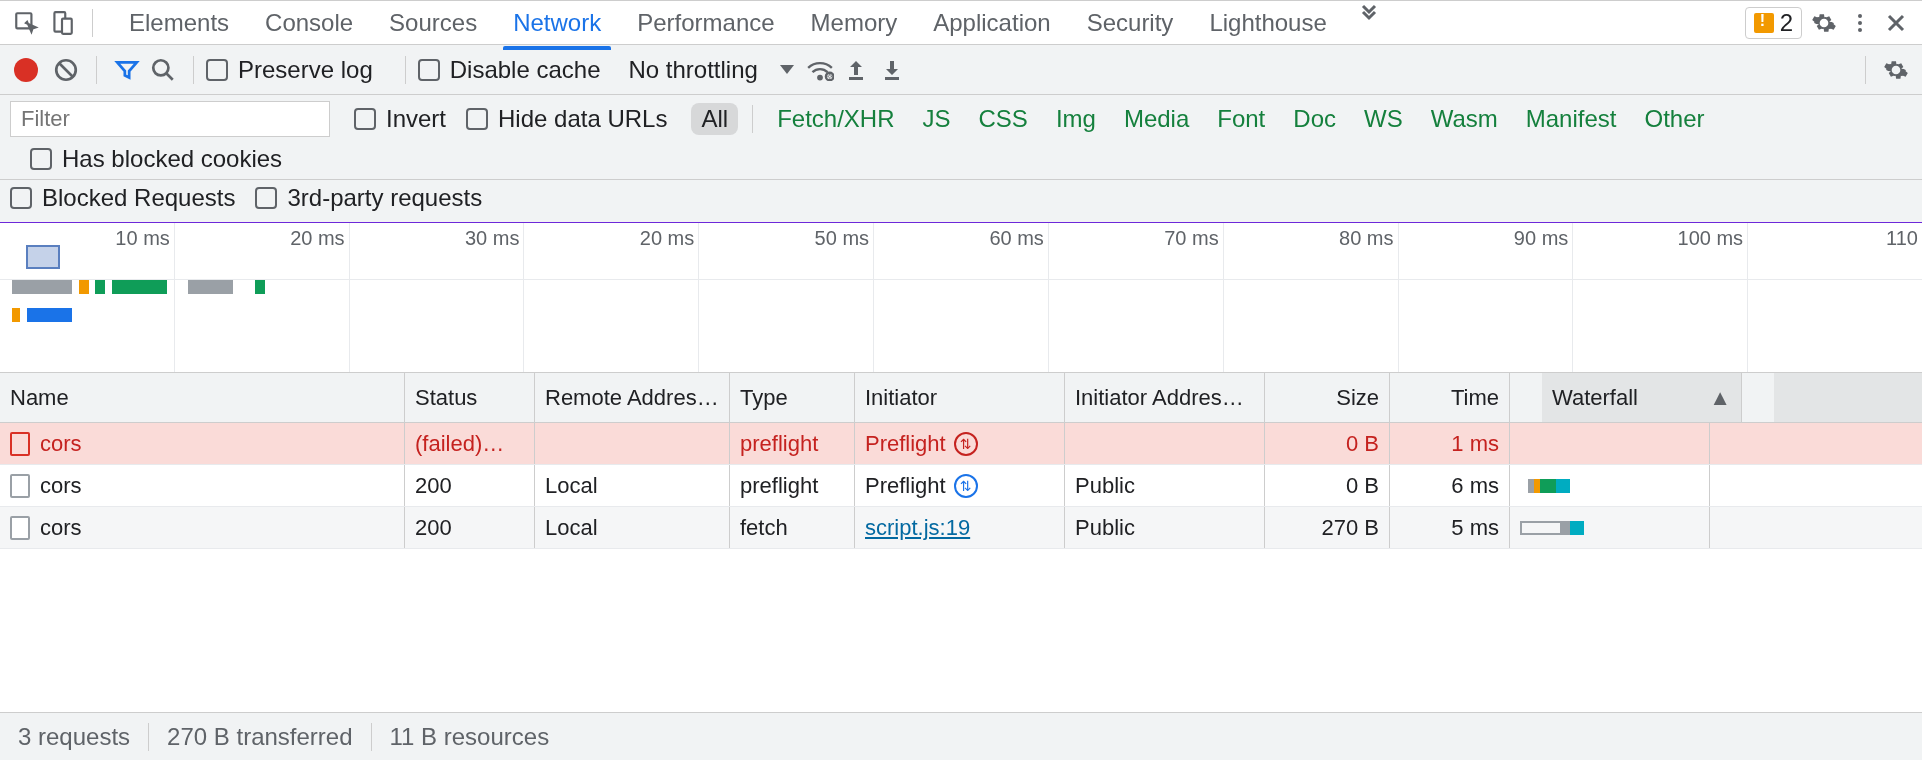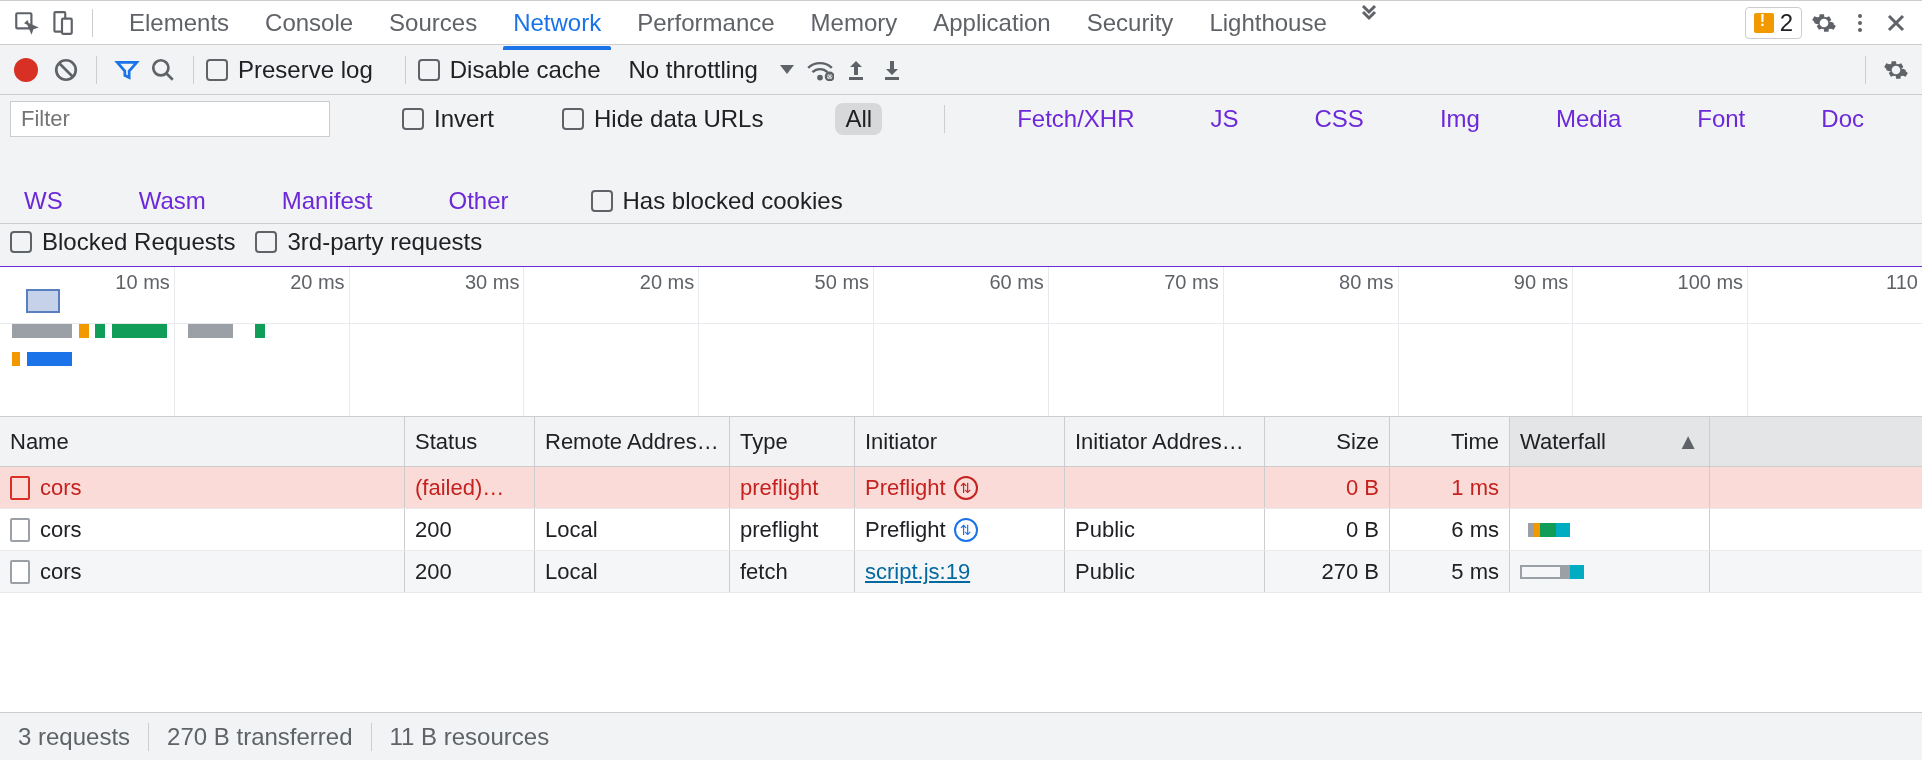--- a/index.html
+++ b/index.html
@@ -19,23 +19,23 @@
   .issues-badge .sq::before { content: "!"; color: #fff; font-weight: bold; font-size: 16px; position: absolute; left: 6px; top: -1px; }
   
   .toolbar { height: 50px; display: flex; align-items: center; background: #f1f3f4; border-bottom: 1px solid #cdcdcd; padding: 0 8px; }
   .rec-dot { width: 24px; height: 24px; background: #d93025; border-radius: 50%; margin: 0 10px 0 6px; }
   .blue-icon { color: #1a73e8; }
   .chk { width: 22px; height: 22px; border: 2px solid #5f6368; border-radius: 4px; margin-right: 10px; flex-shrink: 0; }
   .chk-row { display: flex; align-items: center; color: #202124; margin-right: 20px; }
   .throttle-sel { display: flex; align-items: center; margin: 8px 8px; color: #202124; }
   .tri-down { width: 0; height: 0; border-left: 7px solid transparent; border-right: 7px solid transparent; border-top: 9px solid #5f6368; margin-left: 22px; }
   
-  .filter-row { background: #f1f3f4; border-bottom: 1px solid #cdcdcd; padding: 6px 10px; display: flex; flex-wrap: wrap; align-items: center; row-gap: 8px; gap: 48px; }
+  .filter-row { background: #f1f3f4; border-bottom: 1px solid #cdcdcd; padding: 6px 10px; display: flex; flex-wrap: wrap; align-items: center; row-gap: 8px; }
   .filter-input { width: 320px; height: 36px; border: 1px solid #cdcdcd; background: #fff; padding: 0 10px; font-size: 22px; font-family: inherit; color: #9aa0a6; margin-right: 24px; }
-  .type-chip { padding: 2px 10px; border-radius: 8px; margin: 0 4px; color: #6d28d9; cursor: pointer; }
+  .type-chip { padding: 2px 10px; border-radius: 8px; margin: 0 4px; color: #15803d; cursor: pointer; }
   .type-chip.active { background: #d7d8d9; color: #202124; }
   .type-chip-sep { width: 1px; height: 28px; background: #cdcdcd; margin: 0 10px; }
   .filter-row2 { background: #f1f3f4; border-bottom: 1px solid #6d28d9; padding: 4px 10px 10px; display: flex; align-items: center; }
   
   .overview { height: 150px; border-bottom: 1px solid #cdcdcd; position: relative; background: #fff; }
   .ov-grid { position: absolute; inset: 0; display: flex; }
   .ov-col { flex: 1; border-right: 1px solid #e8eaed; position: relative; }
   .ov-col:last-child { border-right: none; }
   .ov-lbl { position: absolute; top: 4px; right: 4px; font-size: 20px; color: #5f6368; }
   .ov-sel { position: absolute; left: 26px; top: 22px; width: 34px; height: 24px; border: 2px solid #5a7fbf; background: rgba(90,127,191,.35); }
@@ -55,21 +55,21 @@
   .tbl-row.alt { background: #f5f6f7; }
   .file-icon { width: 20px; height: 24px; border: 2px solid #9aa0a6; border-radius: 2px; margin-right: 10px; position: relative; flex-shrink: 0; background: #fff; }
   .file-icon.red { border-color: #d93025; background: transparent; }
   .init-link { text-decoration: underline; color: #0369a1; }
   .pf-circle { width: 24px; height: 24px; border: 2px solid #1a73e8; border-radius: 50%; margin-left: 8px; display: inline-flex; align-items: center; justify-content: center; color: #1a73e8; font-size: 14px; }
   .pf-circle.err { border-color: #c5221f; color: #c5221f; }
   .wf-bar { height: 14px; display: flex; align-items: stretch; }
   .wf-bar span { display: inline-block; height: 14px; }
   .wf-outline { border: 2px solid #9aa0a6; height: 14px; display: inline-block; }
   .sort-arrow { margin-left: auto; color: #5f6368; }
-  .c-wf-hdr { background: #e3e5e6; }
+  .c-wf-hdr { background: #e3e5e6; margin-left: 32px; }
   
   .status-bar { height: 48px; border-top: 1px solid #cdcdcd; background: #f1f3f4; display: flex; align-items: center; padding: 0 18px; color: #5f6368; }
   .status-bar .sbsep { width: 1px; height: 28px; background: #cdcdcd; margin: 0 18px; }
   svg { display: block; }
 </style>
 </head>
 <body>
 
 <div class="root">
 

